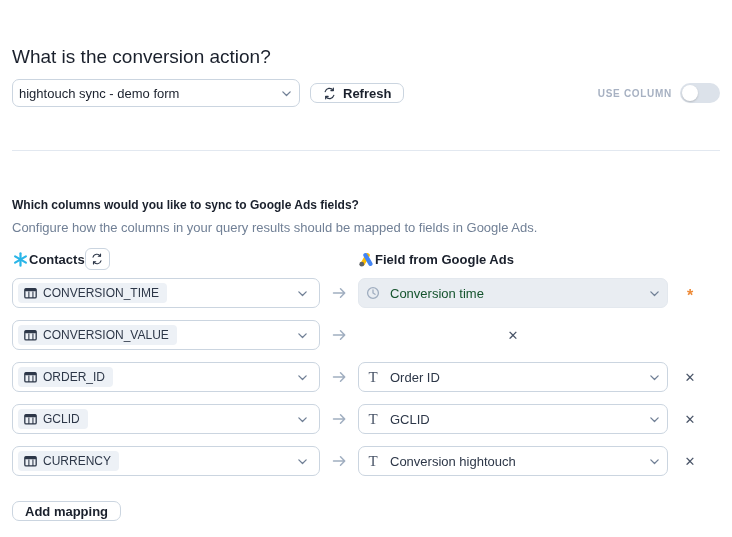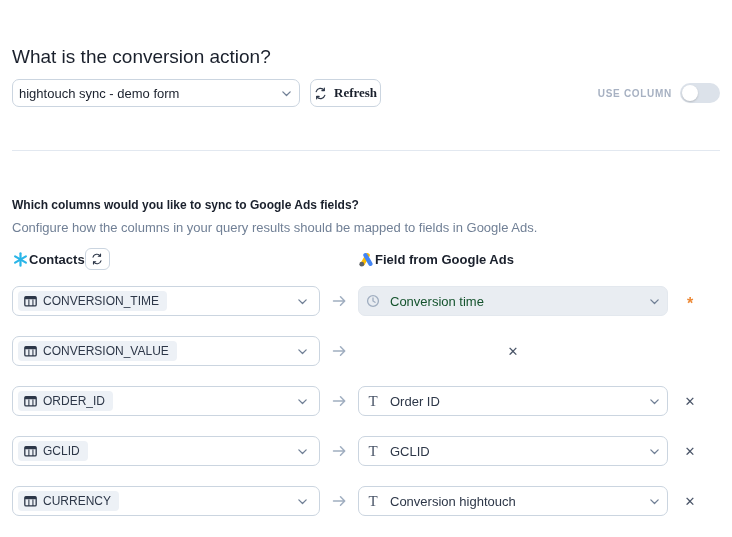--- a/index.html
+++ b/index.html
@@ -15,23 +15,23 @@
   
   .q-label { padding-top: 46px; font-size: 19px; font-weight: 400; color: #1A202C; }
   .top-row { display: flex; align-items: center; margin-top: 11px; }
   .select {
     height: 28px; border: 1px solid #CBD5E0; border-radius: 7px;
     background: #fff; display: flex; align-items: center;
     padding: 0 6px; font-size: 13px; cursor: pointer;
   }
   .conv-select { width: 288px; justify-content: space-between; }
   .btn {
-    height: 28px; border: 1px solid #CBD5E0; border-radius: 7px; background: #fff;
-    display: inline-flex; align-items: center; gap: 7px; padding: 0 3px;
-    font-family: Liberation Serif, serif;
+    height: 20px; border: 1px solid #CBD5E0; border-radius: 7px; background: #fff;
+    display: inline-flex; align-items: center; gap: 7px; padding: 0 12px;
+    font-family: Liberation Sans, sans-serif;
     font-size: 13px; font-weight: 700; color: #1A202C; cursor: pointer;
   }
   .refresh-btn { margin-left: 10px; }
   .use-col { margin-left: auto; display: flex; align-items: center; gap: 8px; }
   .use-col-label { font-size: 10px; font-weight: 600; letter-spacing: 0.7px; color: #A7B1C2; }
   .toggle {
     width: 40px; height: 20px; border-radius: 10px; background: #DCE2EA;
     position: relative; cursor: pointer; border: none;
   }
   .toggle-knob {
@@ -49,21 +49,21 @@
   }
   .map-grid-header { margin-top: 12px; height: 24px; }
   .hdr-cell { display: flex; align-items: center; font-size: 13px; font-weight: 700; color: #1A202C; }
   .mini-btn {
     width: 25px; height: 22px; border: 1px solid #CBD5E0; border-radius: 6px;
     background: #fff; display: inline-flex; align-items: center; justify-content: center;
     cursor: pointer; color: #2D3748;
   }
 
   .rows { margin-top: 7px; display: flex; flex-direction: column; gap: 12px; }
-  .map-row { height: 30px; margin-top: 8px; }
+  .map-row { height: 30px; }
   .src-select { height: 30px; justify-content: space-between; padding: 0 10px 0 5px; }
   .badge {
     background: #EDF1F6; border-radius: 4px; height: 20px;
     display: inline-flex; align-items: center; gap: 6px; padding: 0 8px 0 6px;
     font-size: 12px; color: #2D3748; white-space: nowrap;
   }
   .arrow-cell { display: flex; justify-content: center; align-items: center; color: #A0AEC0; }
   .dest-select { height: 30px; gap: 9px; }
   .dest-label { flex: 1; font-size: 13px; color: #2D3748; }
   .dest-select.disabled { background: #E9EDF2; border-color: #E3E8EE; cursor: default; }

